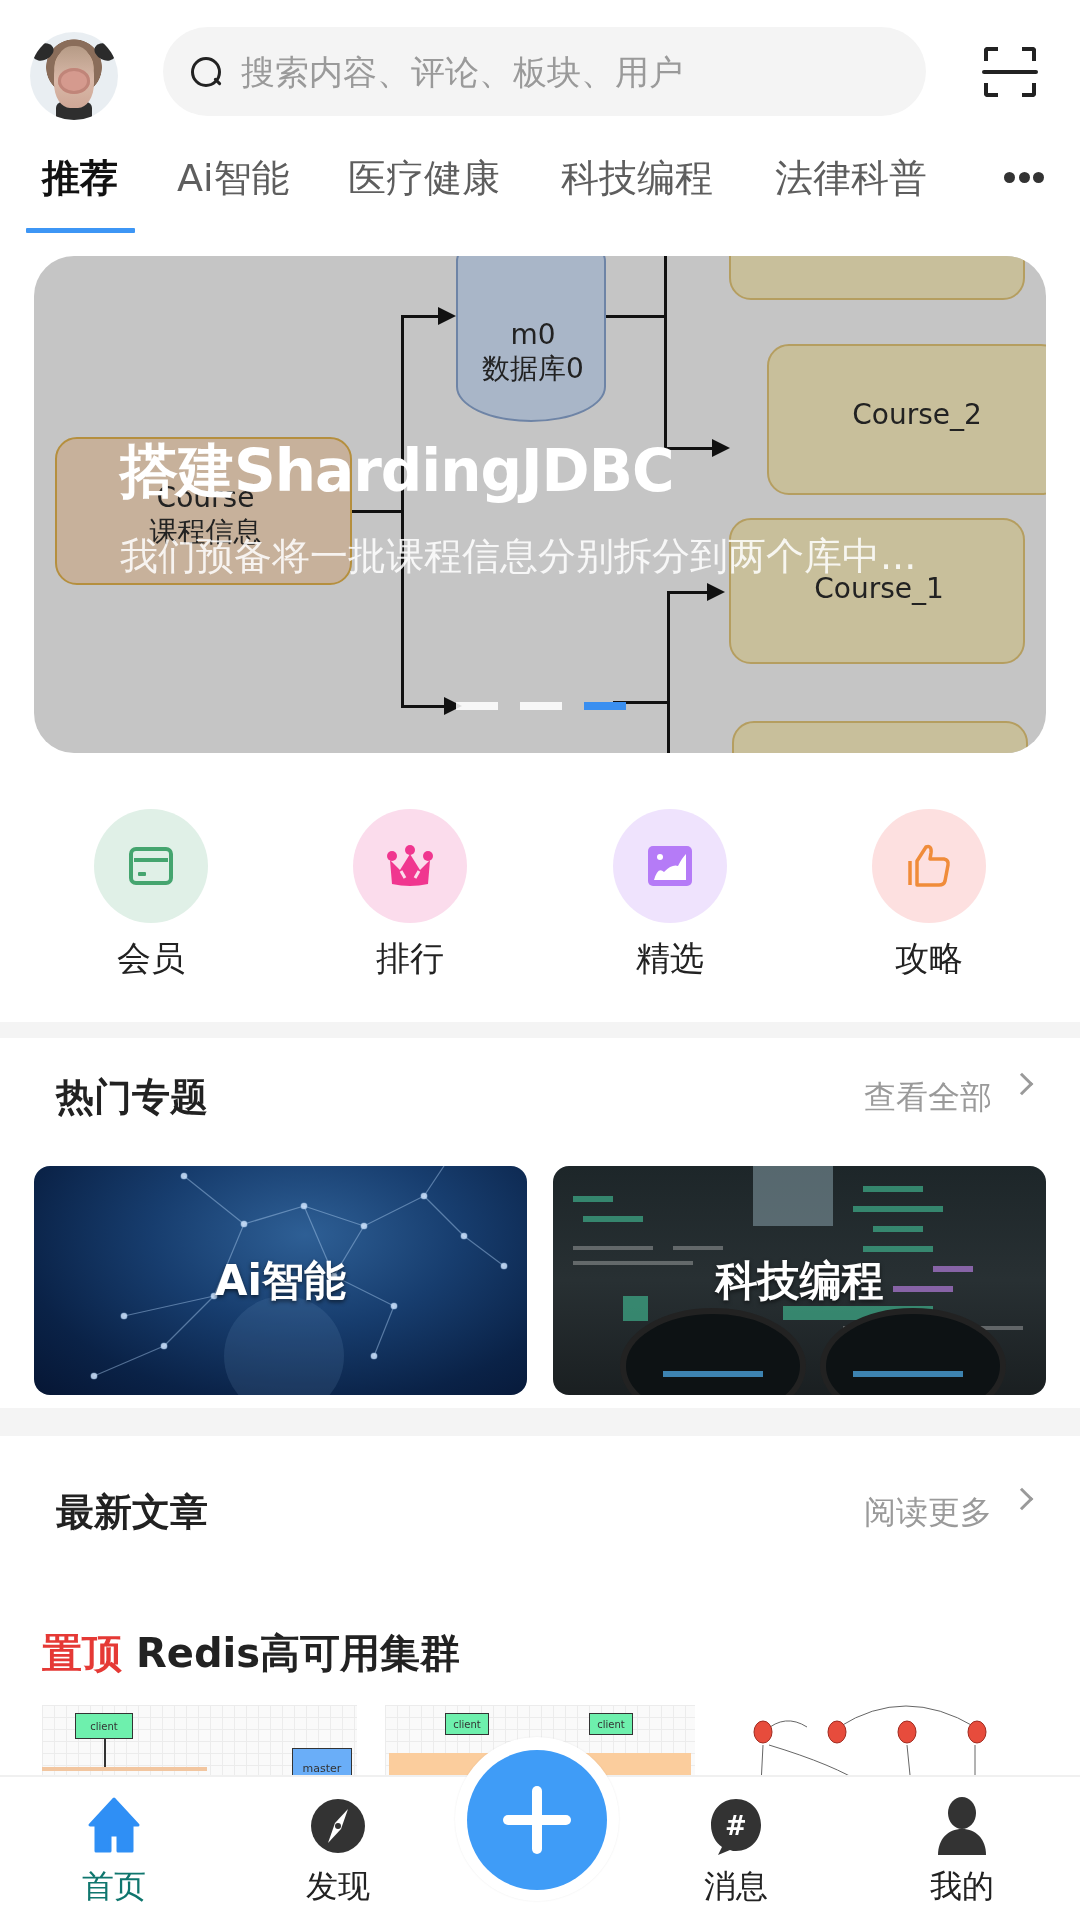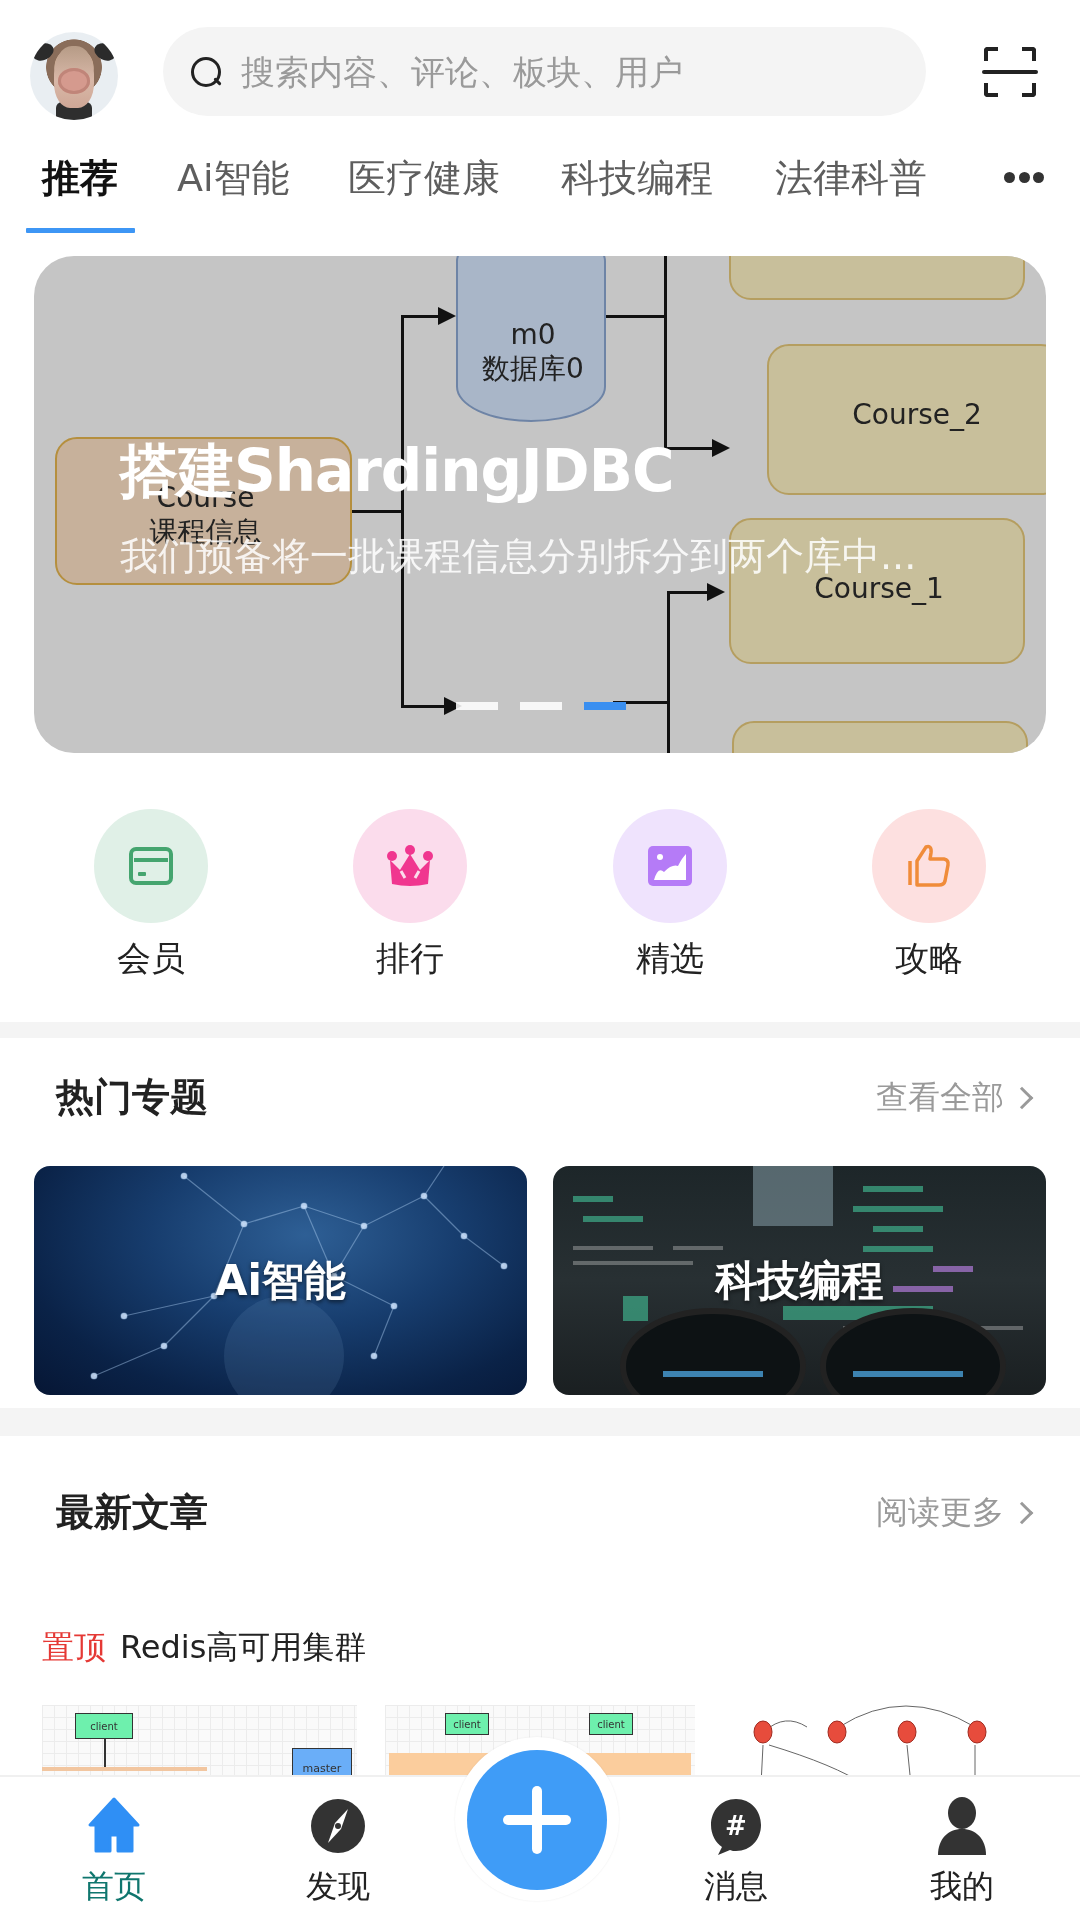--- a/index.html
+++ b/index.html
@@ -61,31 +61,31 @@
   
   .quick { position: absolute; left: 0; top: 800px; width: 1080px; height: 200px; padding-left: 19px; }
   .q-item { position: absolute; top: 0; width: 160px; height: 200px; text-align: center; }
   .q-circle { position: absolute; left: 23px; top: 9px; width: 114px; height: 114px; border-radius: 50%; display: flex; align-items: center; justify-content: center; }
   .q-label { position: absolute; left: 0; width: 160px; top: 136px; font-size: 34px; color: #222; }
 
   .gap { position: absolute; left: 0; width: 1080px; background: #f4f4f4; }
 
   
   .sec-title { position: absolute; left: 56px; font-size: 38px; font-weight: bold; color: #222; }
-  .sec-more { position: absolute; right: 50px; font-size: 32px; color: #9a9a9a; display: flex; align-items: center; gap: 6px; }
+  .sec-more { position: absolute; right: 50px; font-size: 32px; color: #9a9a9a; display: flex; gap: 18px; }
   .chev { width: 16px; height: 16px; border-top: 3px solid #9a9a9a; border-right: 3px solid #9a9a9a; transform: rotate(45deg); margin-left: 4px; }
 
   .topic { position: absolute; top: 1166px; width: 493px; height: 229px; border-radius: 16px; overflow: hidden; display: flex; align-items: center; justify-content: center; }
   .topic .t-label { position: relative; z-index: 2; font-size: 42px; font-weight: bold; color: #fff; text-shadow: 0 2px 4px rgba(0,0,0,0.6); }
   .topic-ai { left: 34px; background: radial-gradient(ellipse at 55% 30%, #2e5f95 0%, #173d6e 40%, #0a2247 75%, #061634 100%); }
   .topic-code { left: 553px; background: linear-gradient(180deg, #1d2629 0%, #283033 50%, #1a1f21 100%); }
   .net { position: absolute; inset: 0; }
 
   
-  .pin-title { position: absolute; left: 42px; top: 1626px; font-size: 32px; font-weight: normal; color: #222; white-space: nowrap; }
+  .pin-title { position: absolute; left: 42px; top: 1626px; font-size: 40px; font-weight: bold; color: #222; white-space: nowrap; }
   .pin-title .pin { color: #e53935; margin-right: 14px; }
   .thumb { position: absolute; top: 1705px; height: 70px; overflow: hidden;
            background-color: #fafafa;
            background-image: linear-gradient(#ececec 1px, transparent 1px), linear-gradient(90deg, #ececec 1px, transparent 1px);
            background-size: 12px 12px; }
 
   
   .nav { position: absolute; left: 0; top: 1775px; width: 1080px; height: 145px; background: #fff; border-top: 2px solid #f0f0f0; }
   .nav-item { position: absolute; top: 0; width: 140px; height: 145px; text-align: center; }
   .nav-icon { position: absolute; left: 42px; top: 18px; width: 56px; height: 62px; }

